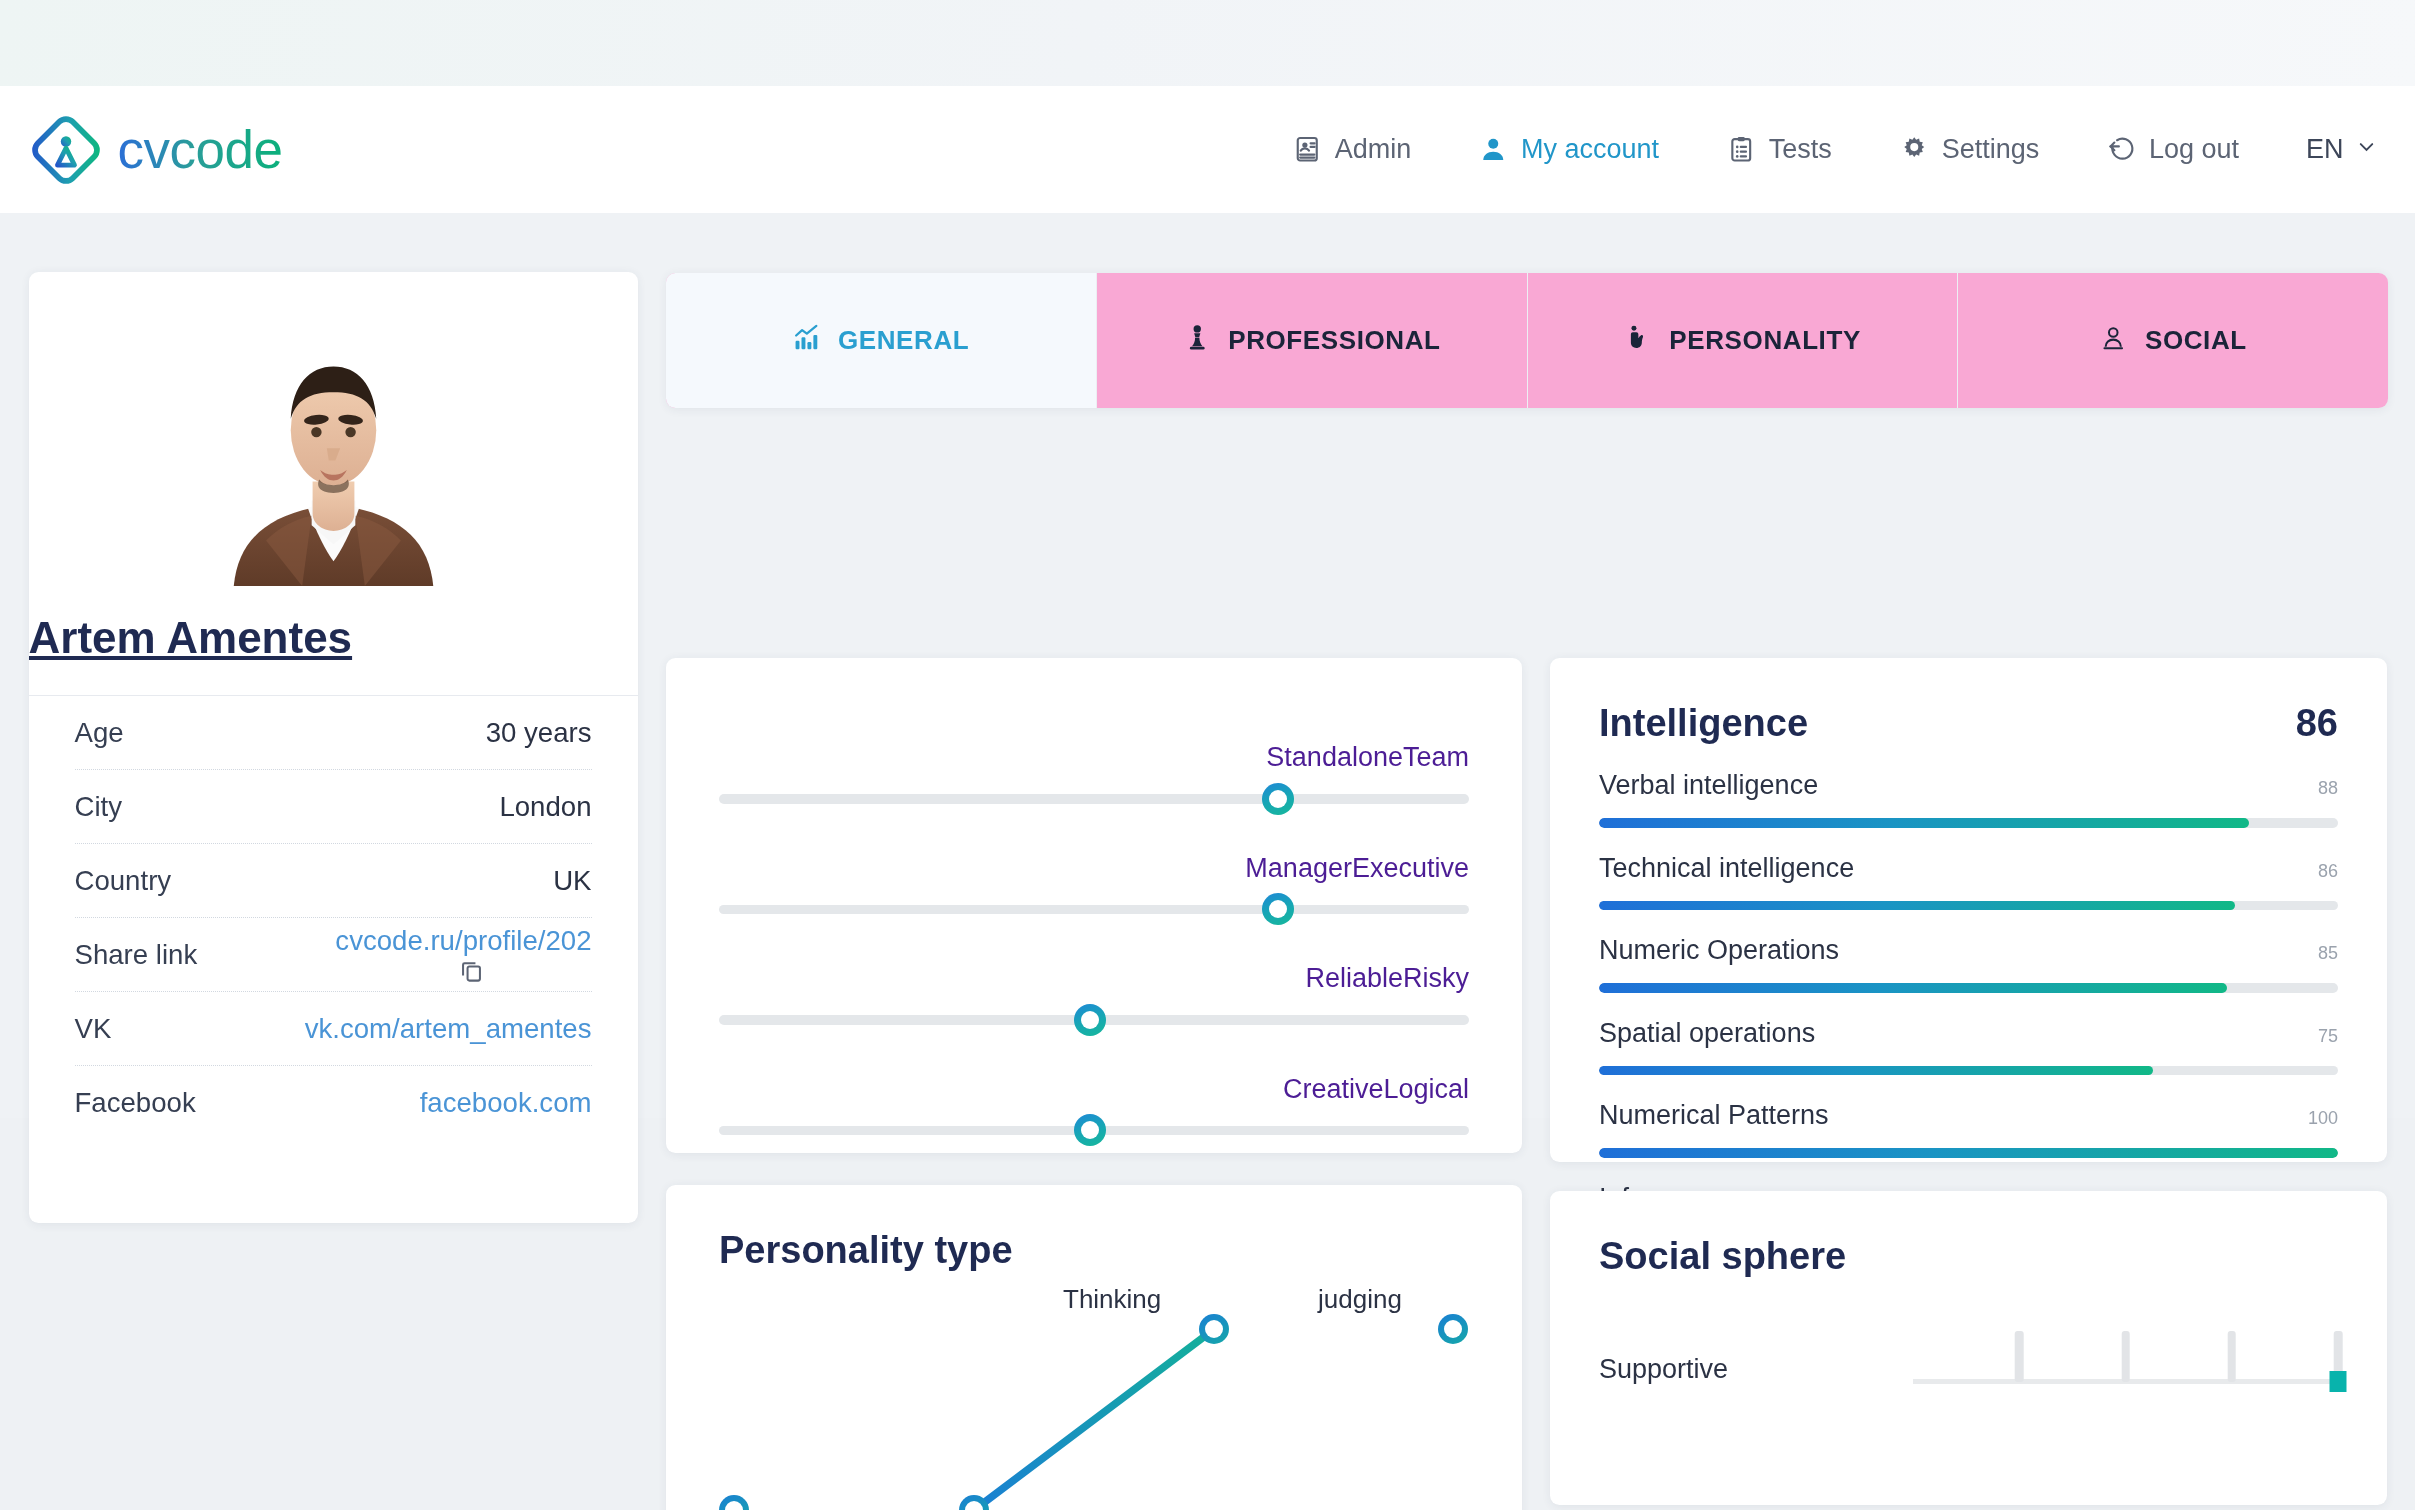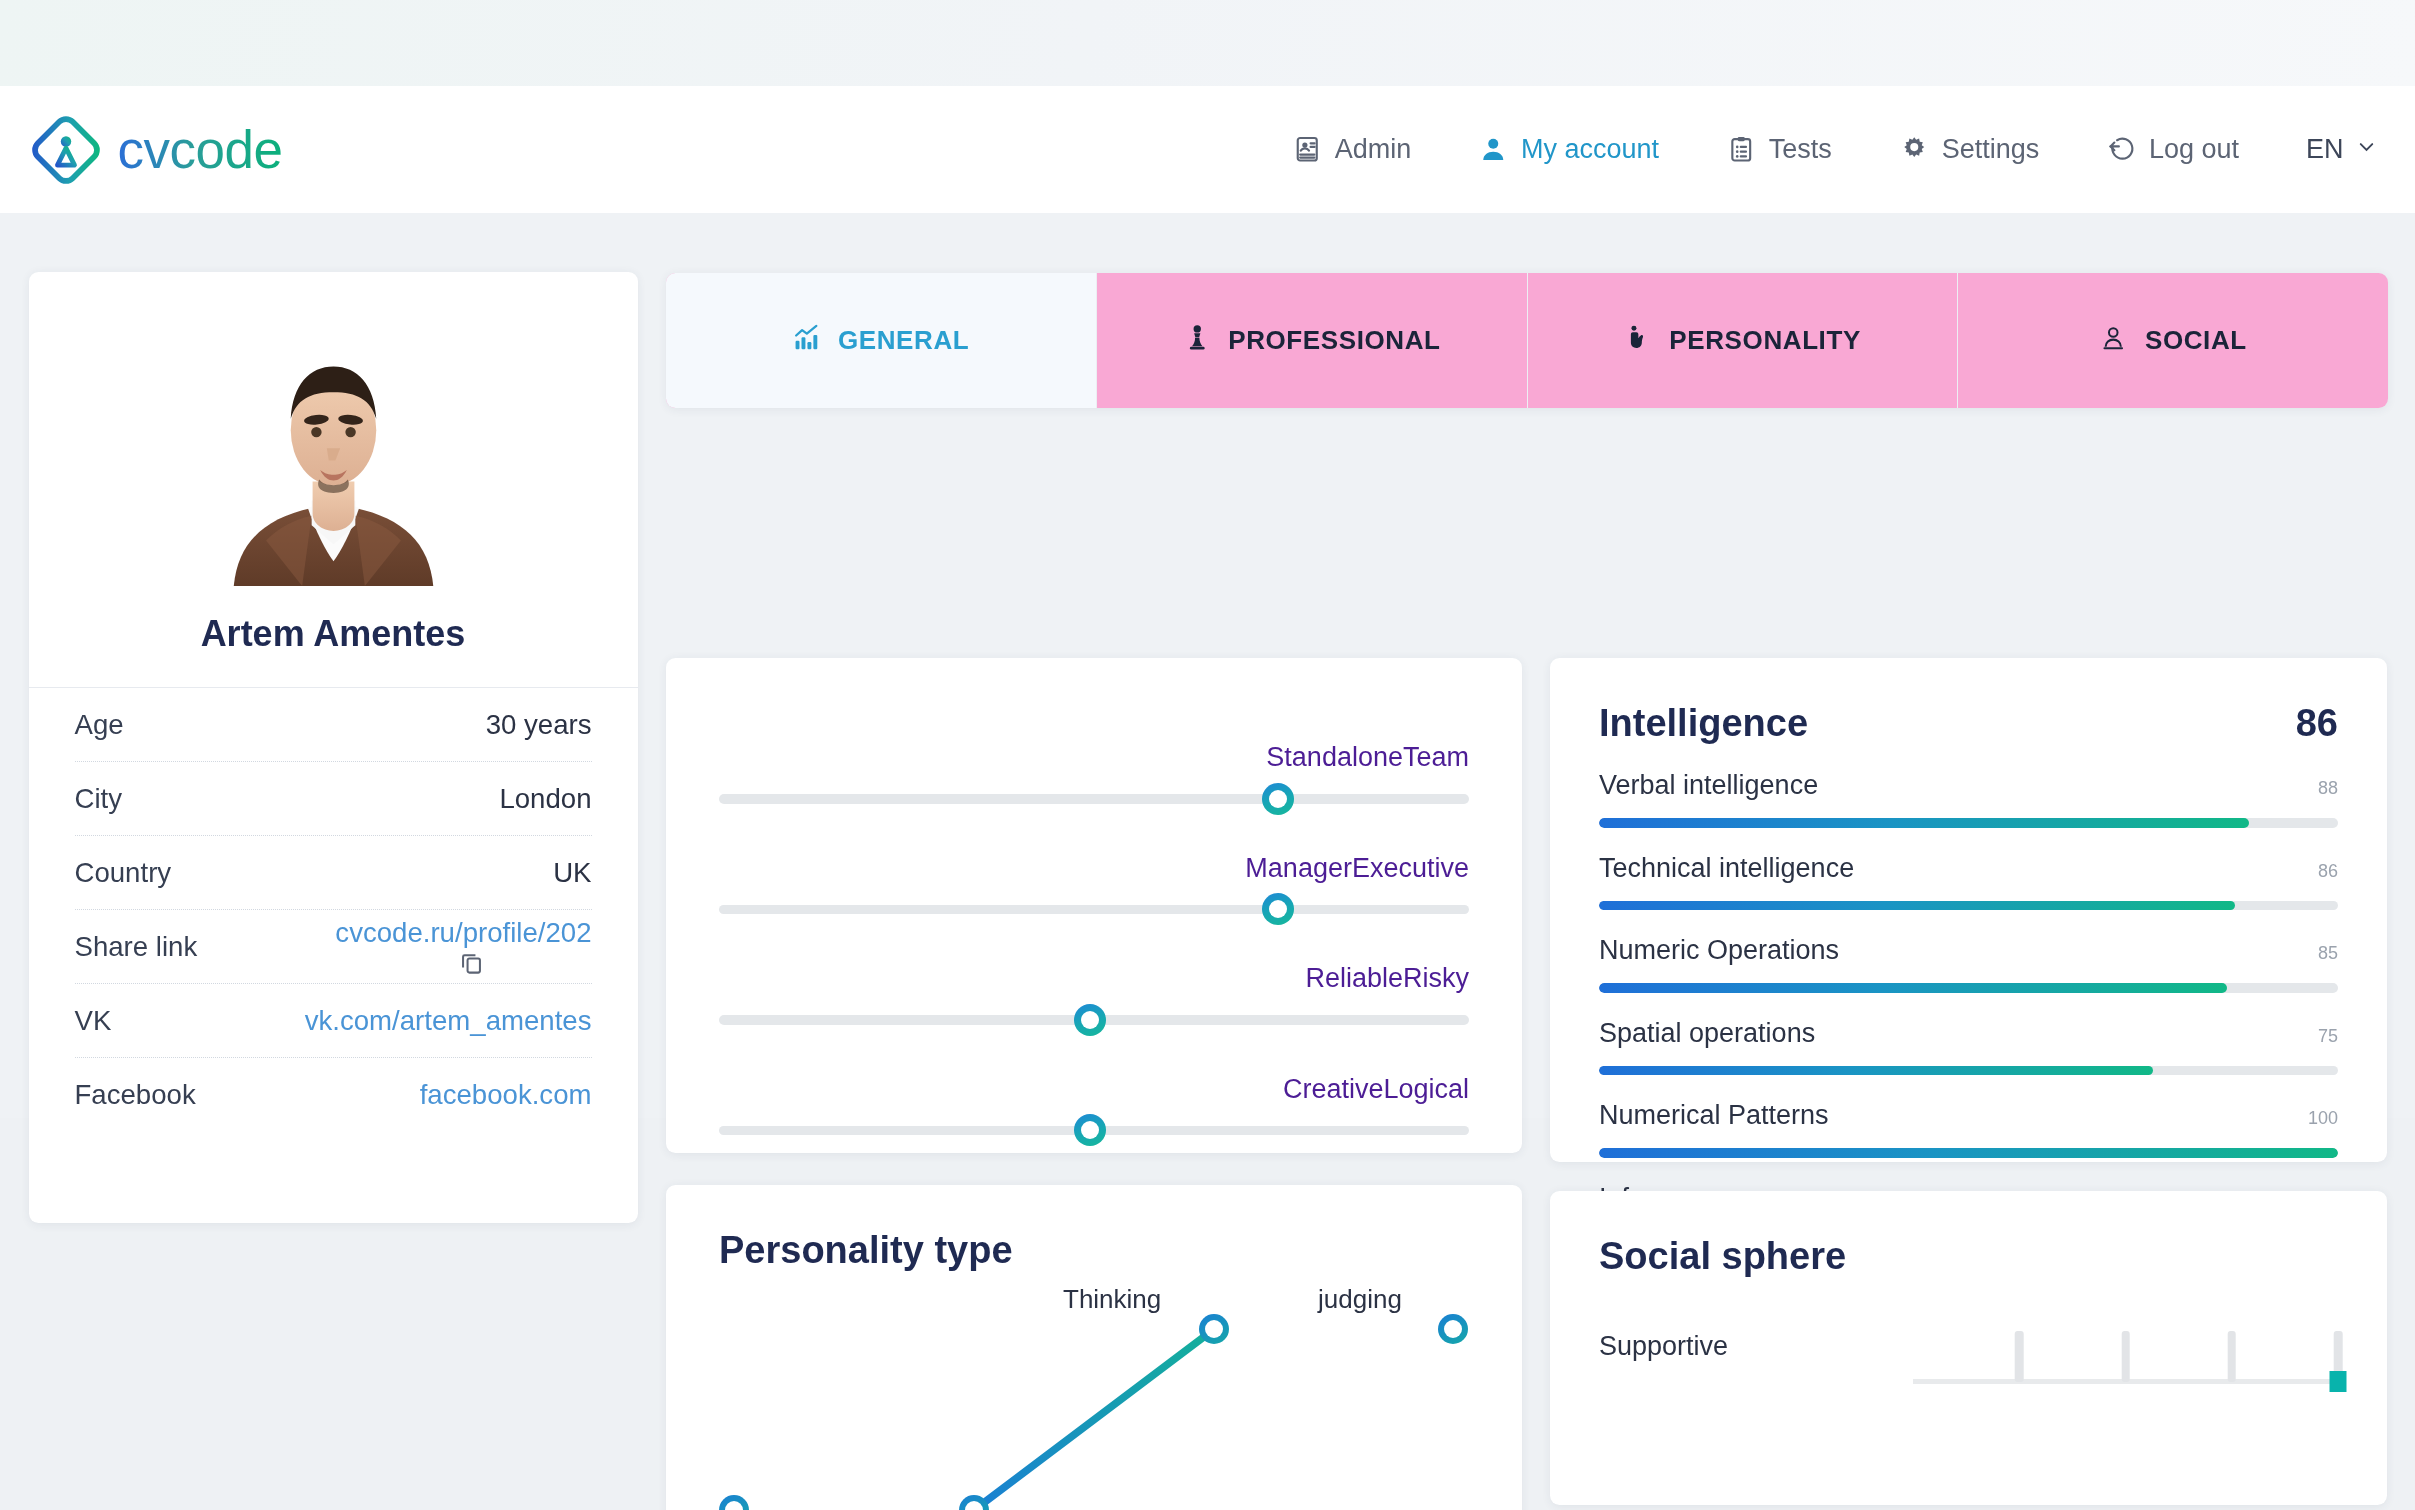--- a/index.html
+++ b/index.html
@@ -49,22 +49,23 @@
   }
 
   
   .profile {
     position: absolute; left: 28.5px; top: 59px; width: 609px; height: 951px;
     overflow: hidden;
   }
   .photo-box { height: 314px; display: flex; align-items: flex-end; justify-content: center; padding-top: 48px; }
   .photo { width: 257px; height: 266px; position: relative; }
   .pname {
-    text-align: center; font-size: 36px; font-weight: 700; color: #1f2a52;
+    font-size: 44px; font-weight: 700; color: #1f2a52;
     margin-top: 27px;
+    text-decoration: underline;
   }
   .prows { margin-top: 32px; border-top: 1px solid #e7eaef; }
   .prow {
     display: flex; align-items: center; justify-content: space-between;
     height: 74px; margin: 0 46px;
     border-bottom: 1px dotted #d2d8e0;
     font-size: 27.6px;
   }
   .prow:last-child { border-bottom: none; }
   .pk { color: #363f52; }
@@ -127,21 +128,21 @@
   .irow { margin-bottom: 25px; }
   .irow:last-child { margin-bottom: 0; }
   .ihead { display: flex; justify-content: space-between; align-items: baseline; }
   .iname { font-size: 27px; color: #2b3244; }
   .ival { font-size: 18px; color: #9aa2ad; text-align: right; }
   .ibar { height: 9.5px; background: #e4e7ea; border-radius: 5.7px; margin-top: 17px; overflow: hidden; }
   .ifill { height: 100%; border-radius: 5.7px; background: linear-gradient(90deg, #1f6fd8 0%, #1a94c4 45%, #11b887 100%); }
 
   
   .social { position: absolute; left: 1550px; top: 978px; width: 837px; height: 314px; padding: 44px 49px; overflow: hidden; }
-  .srow { display: flex; align-items: flex-start; margin-top: 53px; }
+  .srow { display: flex; align-items: center; margin-top: 53px; }
   .sname { font-size: 27px; color: #2b3244; width: 314px; flex: none; }
   .sscale { position: relative; flex: 1; height: 76px; }
   .sline { position: absolute; left: 0; right: 0; top: 48px; height: 4.8px; background: #e8eaec; }
   .stick { position: absolute; top: 0; width: 8.6px; height: 51px; background: #e2e4e7; border-radius: 2.9px; transform: translateX(-50%); }
   .smark { position: absolute; top: 40px; width: 17px; height: 21px; background: #08b3ac; transform: translateX(-50%); }
 </style>
 </head>
 <body>
 
 <div class="page">

